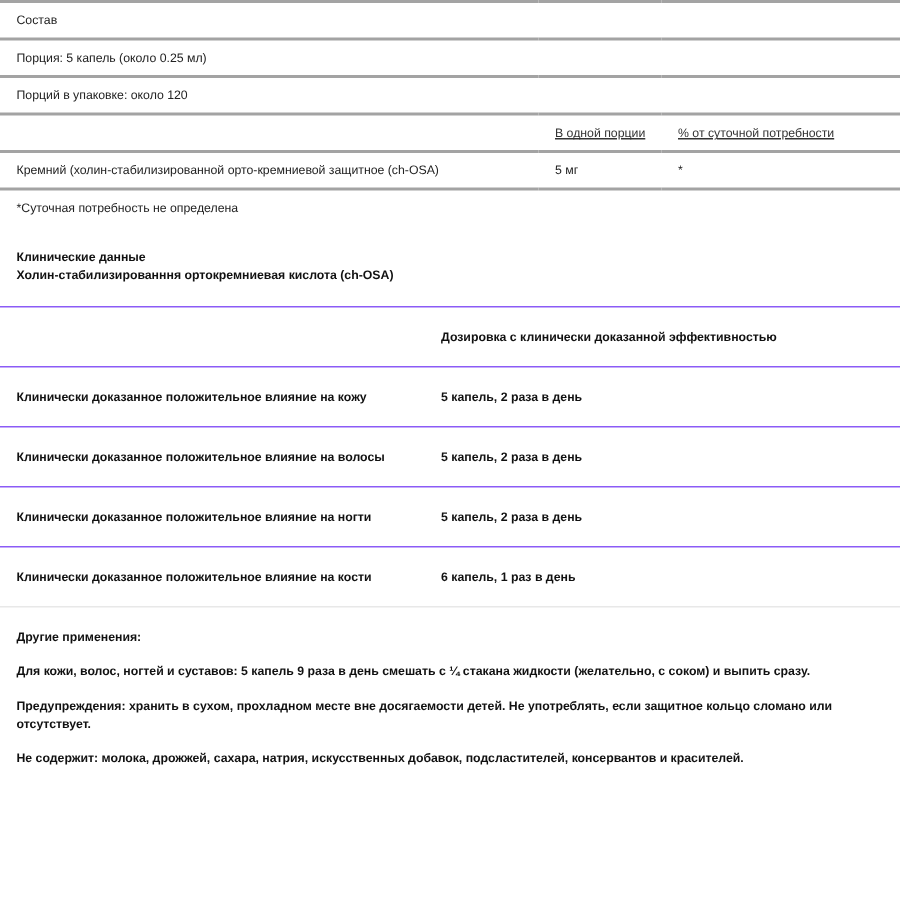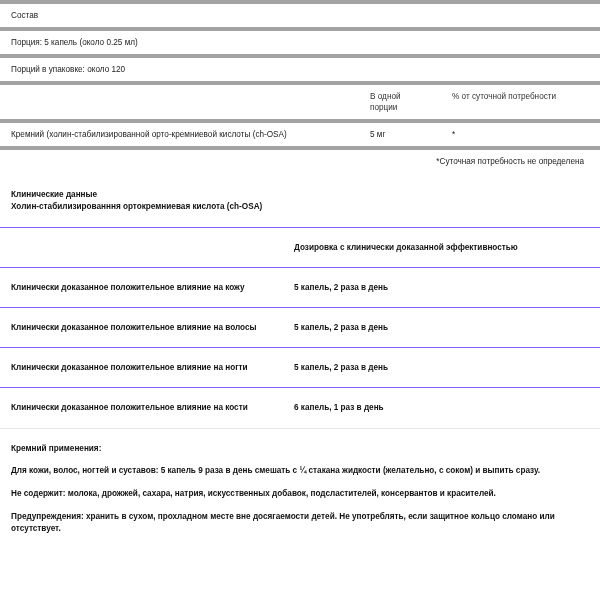--- a/index.html
+++ b/index.html
@@ -23,50 +23,50 @@
 
   
   table.facts {
     width: 600px;
     border-collapse: collapse;
     table-layout: fixed;
     font-size: 8.2px;
     line-height: 1.35;
   }
   table.facts td {
-    border-top: 4px solid #a3a3a3;
-    padding: 6px 16px 6px 11px;
+    border-top: 2px solid #a3a3a3;
+    padding: 6px 6px 6px 11px;
     vertical-align: top;
     color: #222222;
     border-radius: 12px;
   }
 
   .col-name   { width: 359px; }
   .col-amount { width: 82px; }
   .col-dv     { width: 159px; }
 
   td.amount, td.dv { padding-left: 0; }
   td.amount { padding-left: 0px; }
 
   .fact-head td {
     vertical-align: top;
     padding-top: 8px;
     padding-bottom: 8px;
+    text-decoration: underline;
   }
   .fact-head .hd {
     color: #333333;
   }
 
   .single-line td { padding-top: 7px; padding-bottom: 7px; }
 
   .footnote-row td {
     border-top: 1px solid #e8e8e8;
     padding-top: 7px;
     padding-bottom: 7px;
-    text-align: right;
   }
 
   
   .clinical-title {
     font-size: 8.2px;
     font-weight: bold;
     line-height: 1.45;
     padding: 16px 11px 14px 11px;
     color: #111111;
   }
@@ -125,21 +125,21 @@
       </tr>
       <tr class="single-line">
         <td colspan="3">Порций в упаковке: около 120</td>
       </tr>
       <tr class="fact-head">
         <td class="hd"></td>
         <td class="hd amount">В одной порции</td>
         <td class="hd dv">% от суточной потребности</td>
       </tr>
       <tr>
-        <td>Кремний (холин-стабилизированной орто-кремниевой кислоты (ch-OSA)</td>
+        <td>Кремний (холин-стабилизированной орто-кремниевой защитное (ch-OSA)</td>
         <td class="amount">5 мг</td>
         <td class="dv">*</td>
       </tr>
       <tr class="footnote-row">
         <td colspan="3">*Суточная потребность не определена</td>
       </tr>
     </tbody>
   </table>
 
   <div class="clinical-title">
@@ -174,19 +174,19 @@
         <td class="dose">6 капель, 1 раз в день</td>
       </tr>
       <tr>
         <td style="padding:0;height:0;border-top:1px solid #e8e8e8;"></td>
         <td style="padding:0;height:0;border-top:1px solid #e8e8e8;"></td>
       </tr>
     </tbody>
   </table>
 
   <div class="directions">
-    <p>Кремний применения:</p>
+    <p>Другие применения:</p>
     <p>Для кожи, волос, ногтей и суставов:  5 капель 9 раза в день смешать с ¼ стакана жидкости (желательно, с соком) и выпить сразу.</p>
+    <p>Предупреждения: хранить в сухом, прохладном месте вне досягаемости детей. Не употреблять, если защитное кольцо сломано или отсутствует.</p>
     <p>Не содержит: молока, дрожжей, сахара, натрия, искусственных добавок, подсластителей, консервантов и красителей.</p>
-    <p>Предупреждения: хранить в сухом, прохладном месте вне досягаемости детей. Не употреблять, если защитное кольцо сломано или отсутствует.</p>
   </div>
 
 </div>
 
 </body></html>

